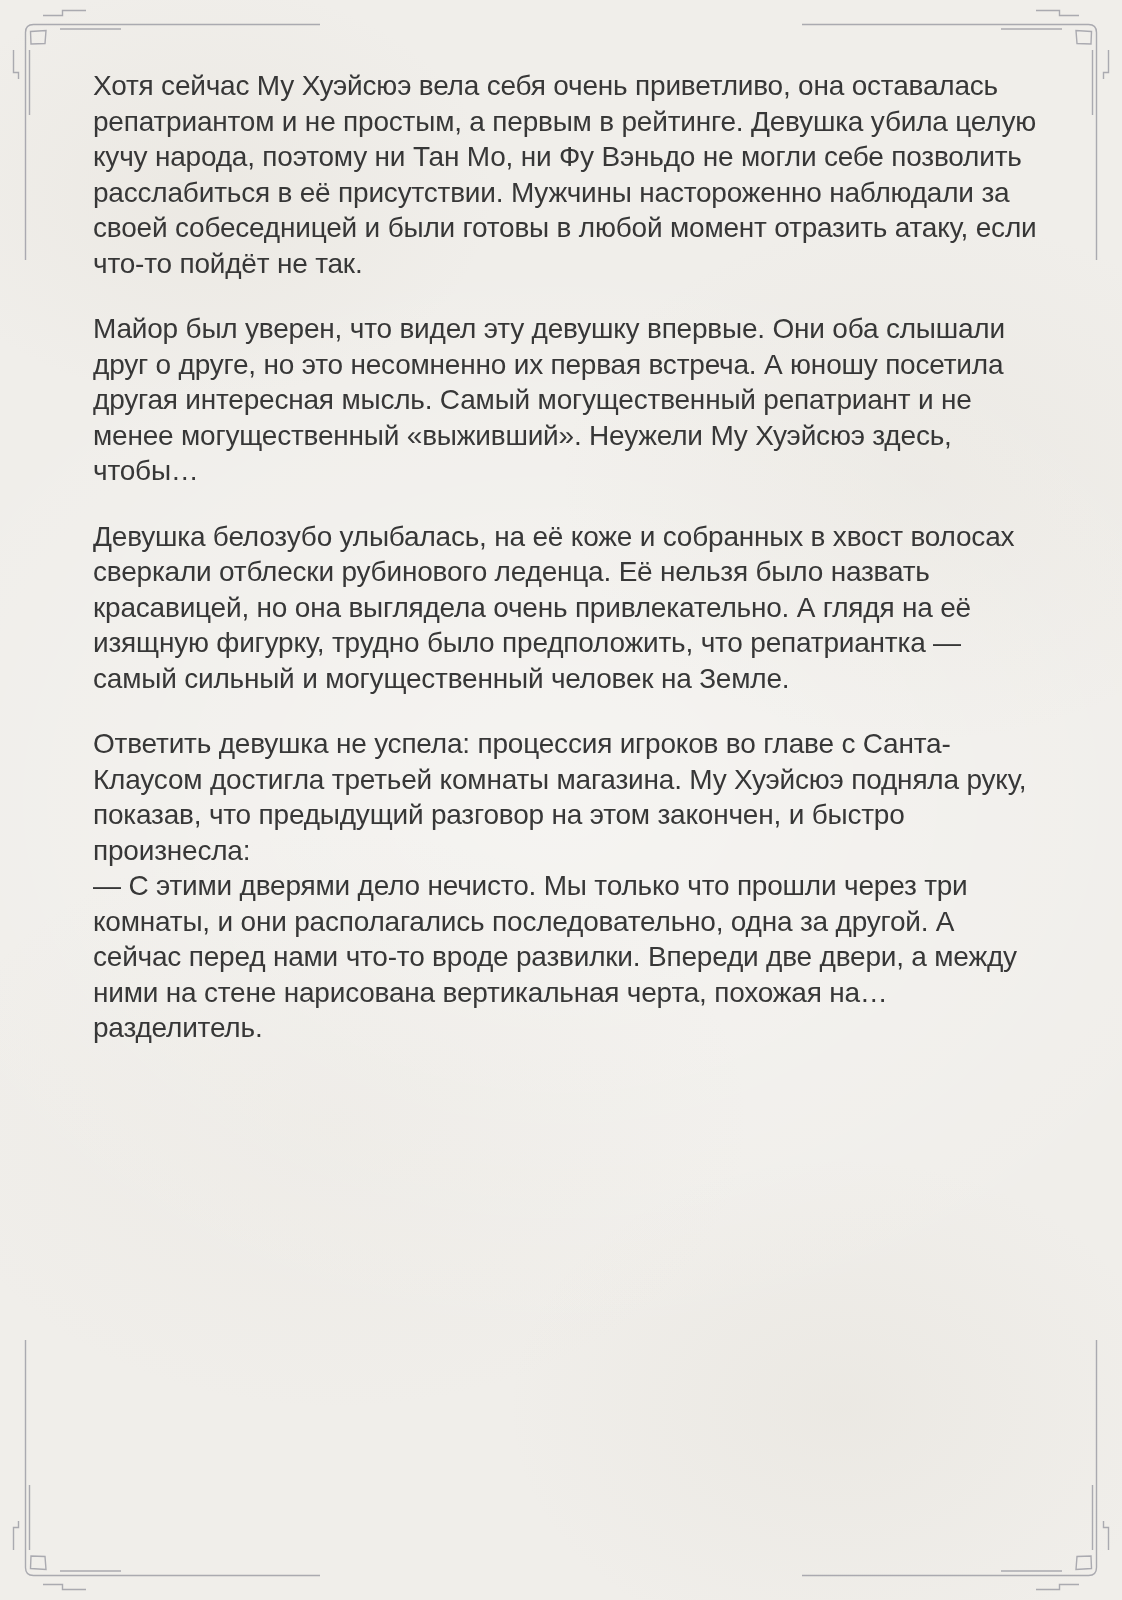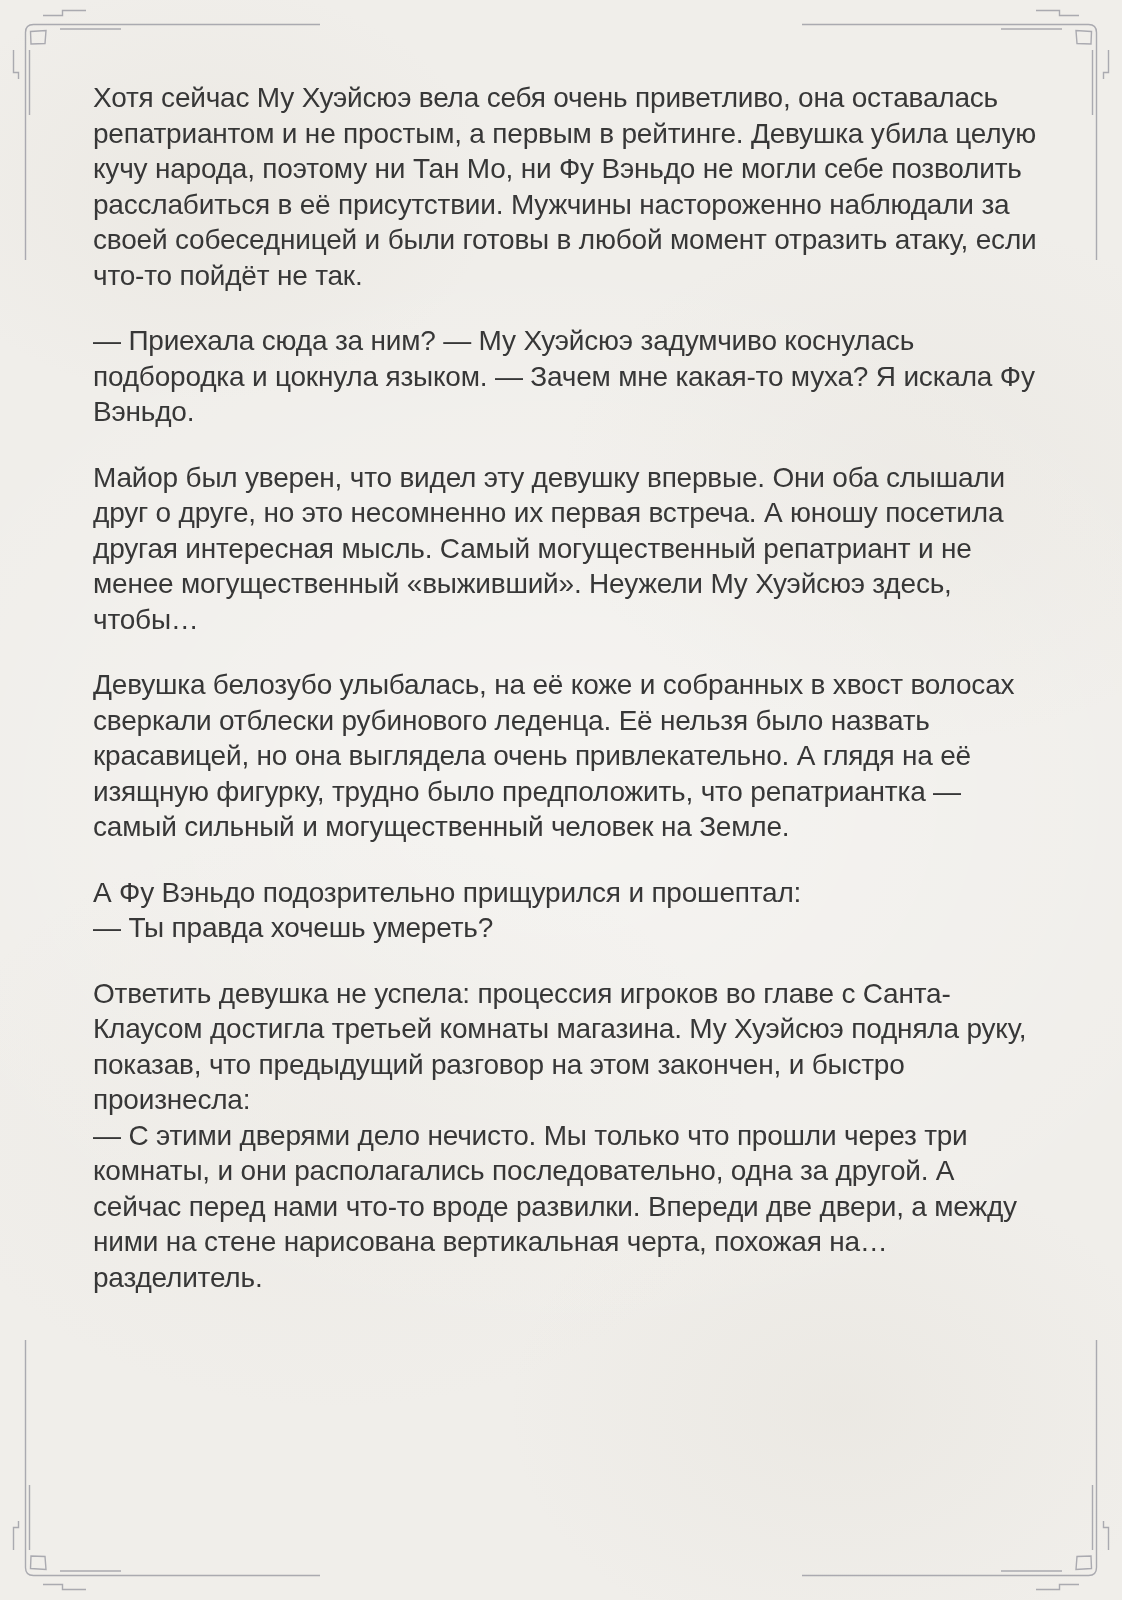--- a/index.html
+++ b/index.html
@@ -34,21 +34,21 @@
     opacity: 0.85;
   }
   .corner.tl { left: 0; top: 0; }
   .corner.tr { right: 0; top: 0; transform: scaleX(-1); }
   .corner.bl { left: 0; bottom: 0; transform: scaleY(-1); }
   .corner.br { right: 0; bottom: 0; transform: scale(-1,-1); }
 
   .content {
     position: absolute;
     left: 93px;
-    top: 80px;
+    top: 68px;
     width: 950px;
   }
   .para {
     margin: 0 0 30px 0;
     font-size: 28px;
     line-height: 35.5px;
     letter-spacing: -0.2px;
     color: var(--ink, #373737);
     white-space: pre-wrap;
     text-rendering: optimizeLegibility;
@@ -93,20 +93,17 @@
     <path d="M 60,29 H 121"></path>
     <path d="M 29.5,50 V 115"></path>
     <path d="M 30.5,31.5 L 46,30.5 L 45,43.5 L 31,44 Z"></path>
     <path d="M 43,15.5 H 62.5 V 10.5 H 86"></path>
     <path d="M 13.5,50 V 72.5 H 18.5 V 79"></path>
   </svg>
 </div>
 
 <div class="content">
   <p class="para">Хотя сейчас Му Хуэйсюэ вела себя очень приветливо, она оставалась репатриантом и не простым, а первым в рейтинге. Девушка убила целую кучу народа, поэтому ни Тан Мо, ни Фу Вэньдо не могли себе позволить расслабиться в её присутствии. Мужчины настороженно наблюдали за своей собеседницей и были готовы в любой момент отразить атаку, если что-то пойдёт не так.</p>
-  <p class="para">— Приехала сюда за ним? — Му Хуэйсюэ задумчиво коснулась подбородка и цокнула языком. — Зачем мне какая-то муха? Я искала Фу Вэньдо.</p>
   <p class="para">Майор был уверен, что видел эту девушку впервые. Они оба слышали друг о друге, но это несомненно их первая встреча. А юношу посетила другая интересная мысль. Самый могущественный репатриант и не менее могущественный «выживший». Неужели Му Хуэйсюэ здесь, чтобы…</p>
   <p class="para">Девушка белозубо улыбалась, на её коже и собранных в хвост волосах сверкали отблески рубинового леденца. Её нельзя было назвать красавицей, но она выглядела очень привлекательно. А глядя на её изящную фигурку, трудно было предположить, что репатриантка — самый сильный и могущественный человек на Земле.</p>
-  <p class="para">А Фу Вэньдо подозрительно прищурился и прошептал:
-— Ты правда хочешь умереть?</p>
   <p class="para">Ответить девушка не успела: процессия игроков во главе с Санта-Клаусом достигла третьей комнаты магазина. Му Хуэйсюэ подняла руку, показав, что предыдущий разговор на этом закончен, и быстро произнесла:
 — С этими дверями дело нечисто. Мы только что прошли через три комнаты, и они располагались последовательно, одна за другой. А сейчас перед нами что-то вроде развилки. Впереди две двери, а между ними на стене нарисована вертикальная черта, похожая на… разделитель.</p>
 </div>
 
 </body></html>

